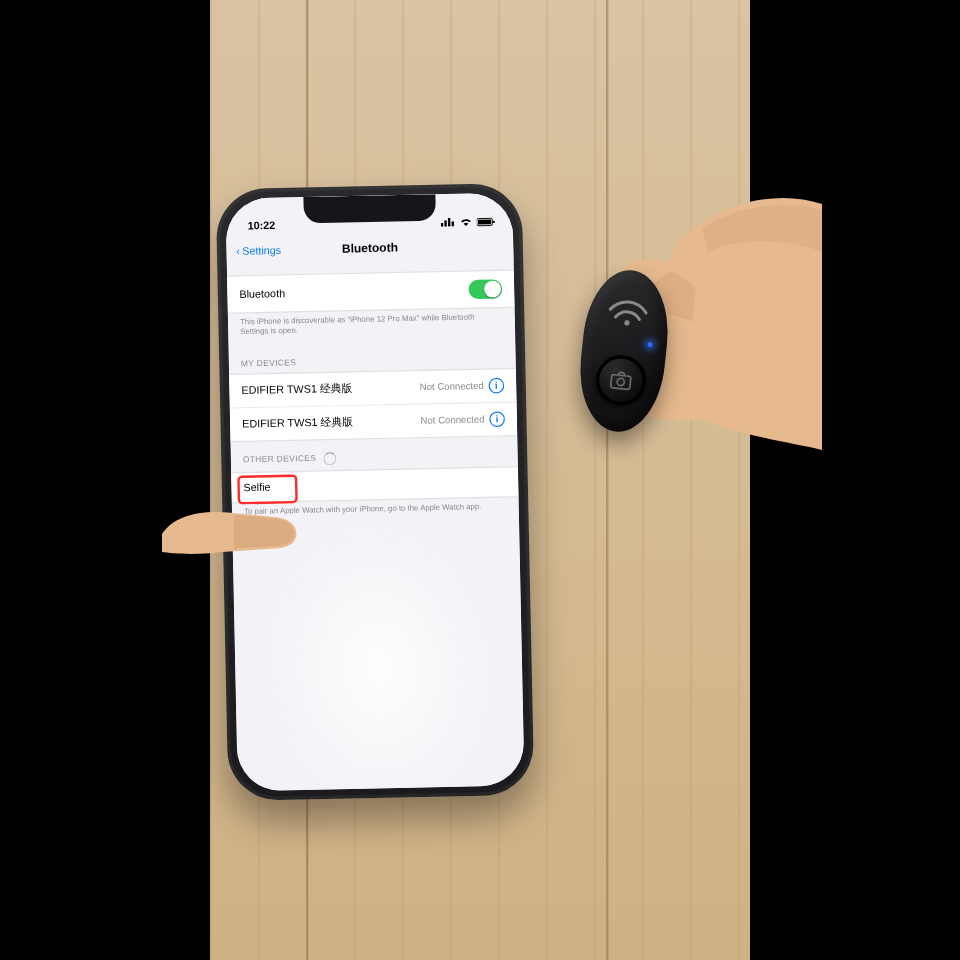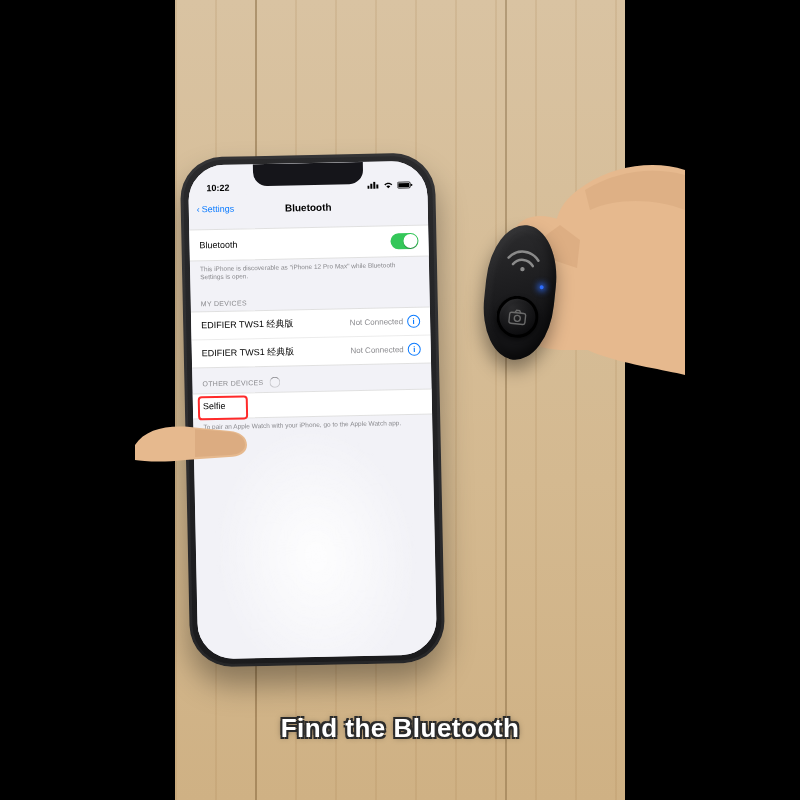--- a/index.html
+++ b/index.html
@@ -392,15 +392,14 @@
     <div class="btn">
       <svg width="22" height="22" viewBox="0 0 22 22">
         <rect x="3" y="7" width="16" height="11" rx="2" fill="none" stroke="#6a6a6a" stroke-width="1.4"></rect>
         <path d="M8 7 L9.5 4.5 L12.5 4.5 L14 7" fill="none" stroke="#6a6a6a" stroke-width="1.4"></path>
         <circle cx="11" cy="12.5" r="3" fill="none" stroke="#6a6a6a" stroke-width="1.4"></circle>
       </svg>
     </div>
   </div>
 
   <div class="caption">
-    <div>Find the Bluetooth</div>
   </div>
 </div>
 
 </body></html>

